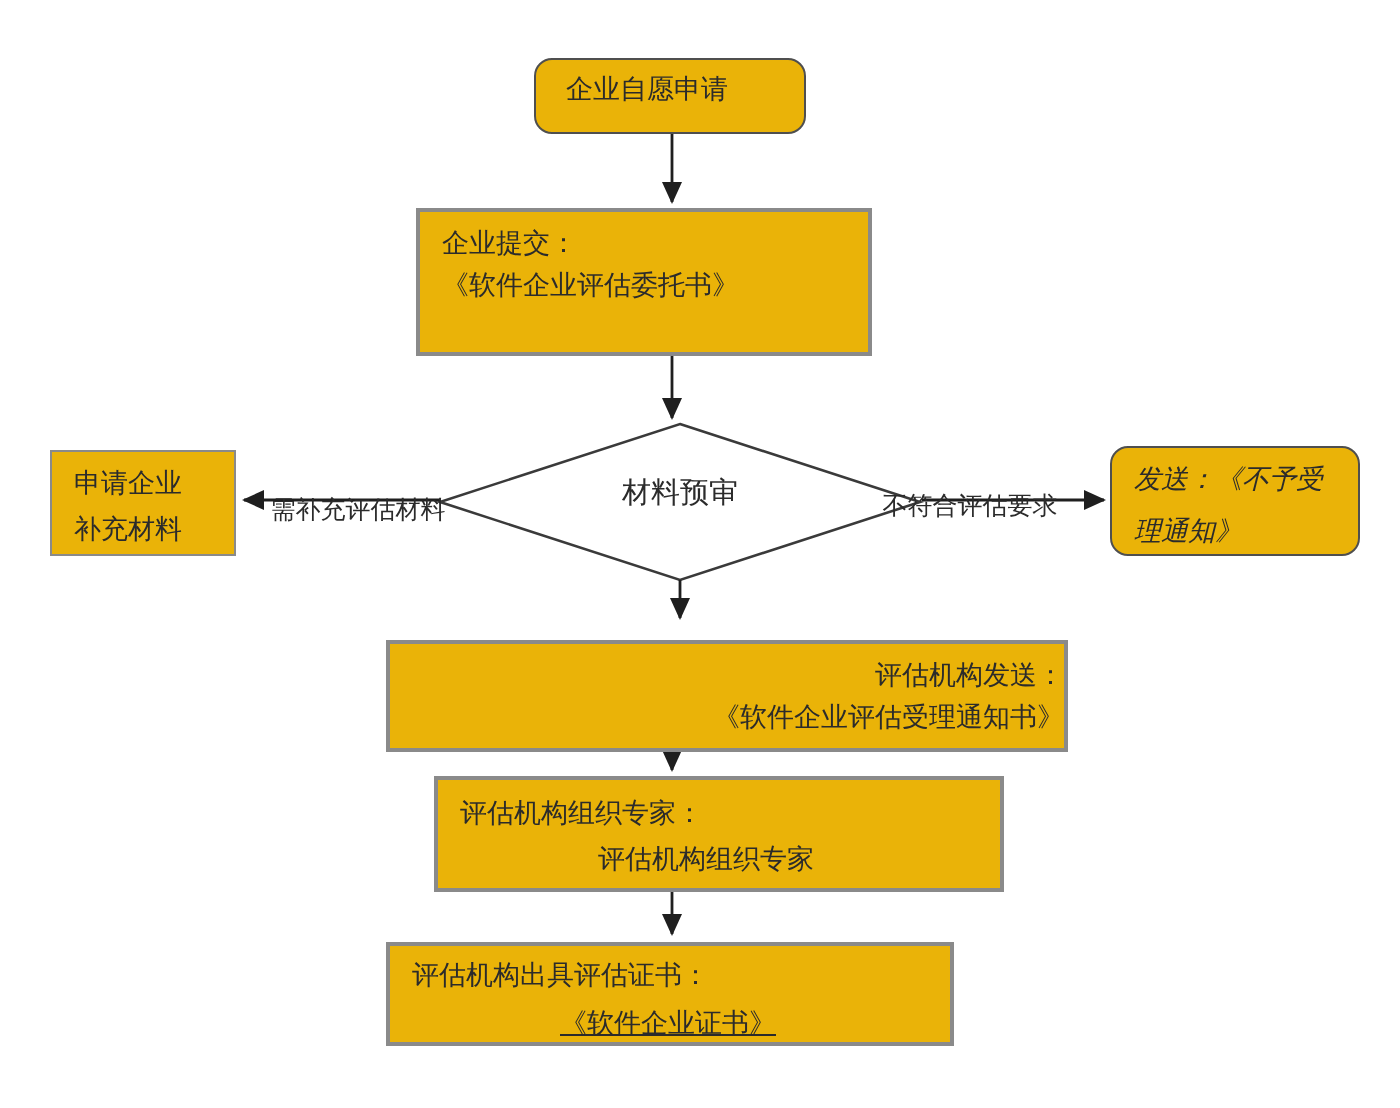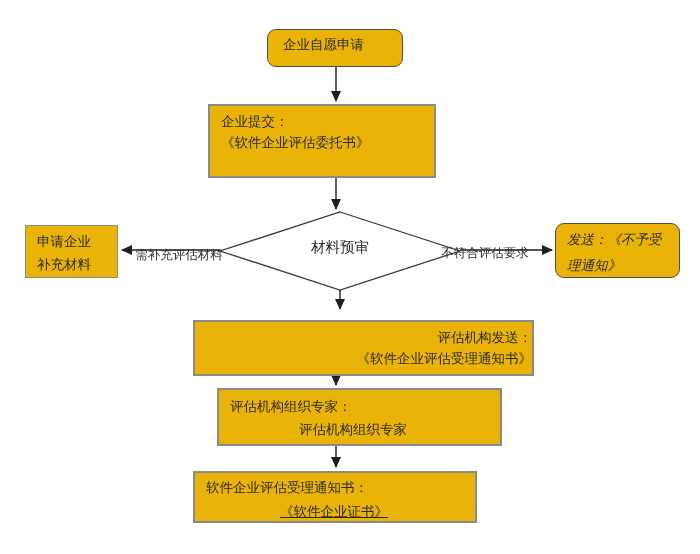--- a/index.html
+++ b/index.html
@@ -152,17 +152,17 @@
     <div>评估机构发送：</div>
     <div>《软件企业评估受理通知书》</div>
   </div>
 
   <div class="node rect node-organize">
     <div>评估机构组织专家：</div>
     <div class="indent2">评估机构组织专家</div>
   </div>
 
   <div class="node rect node-certificate">
-    <div>软件企业评估受理通知书：</div>
+    <div>评估机构出具评估证书：</div>
     <div class="indent2">《软件企业证书》</div>
   </div>
 
 </div>
 
 </body></html>

